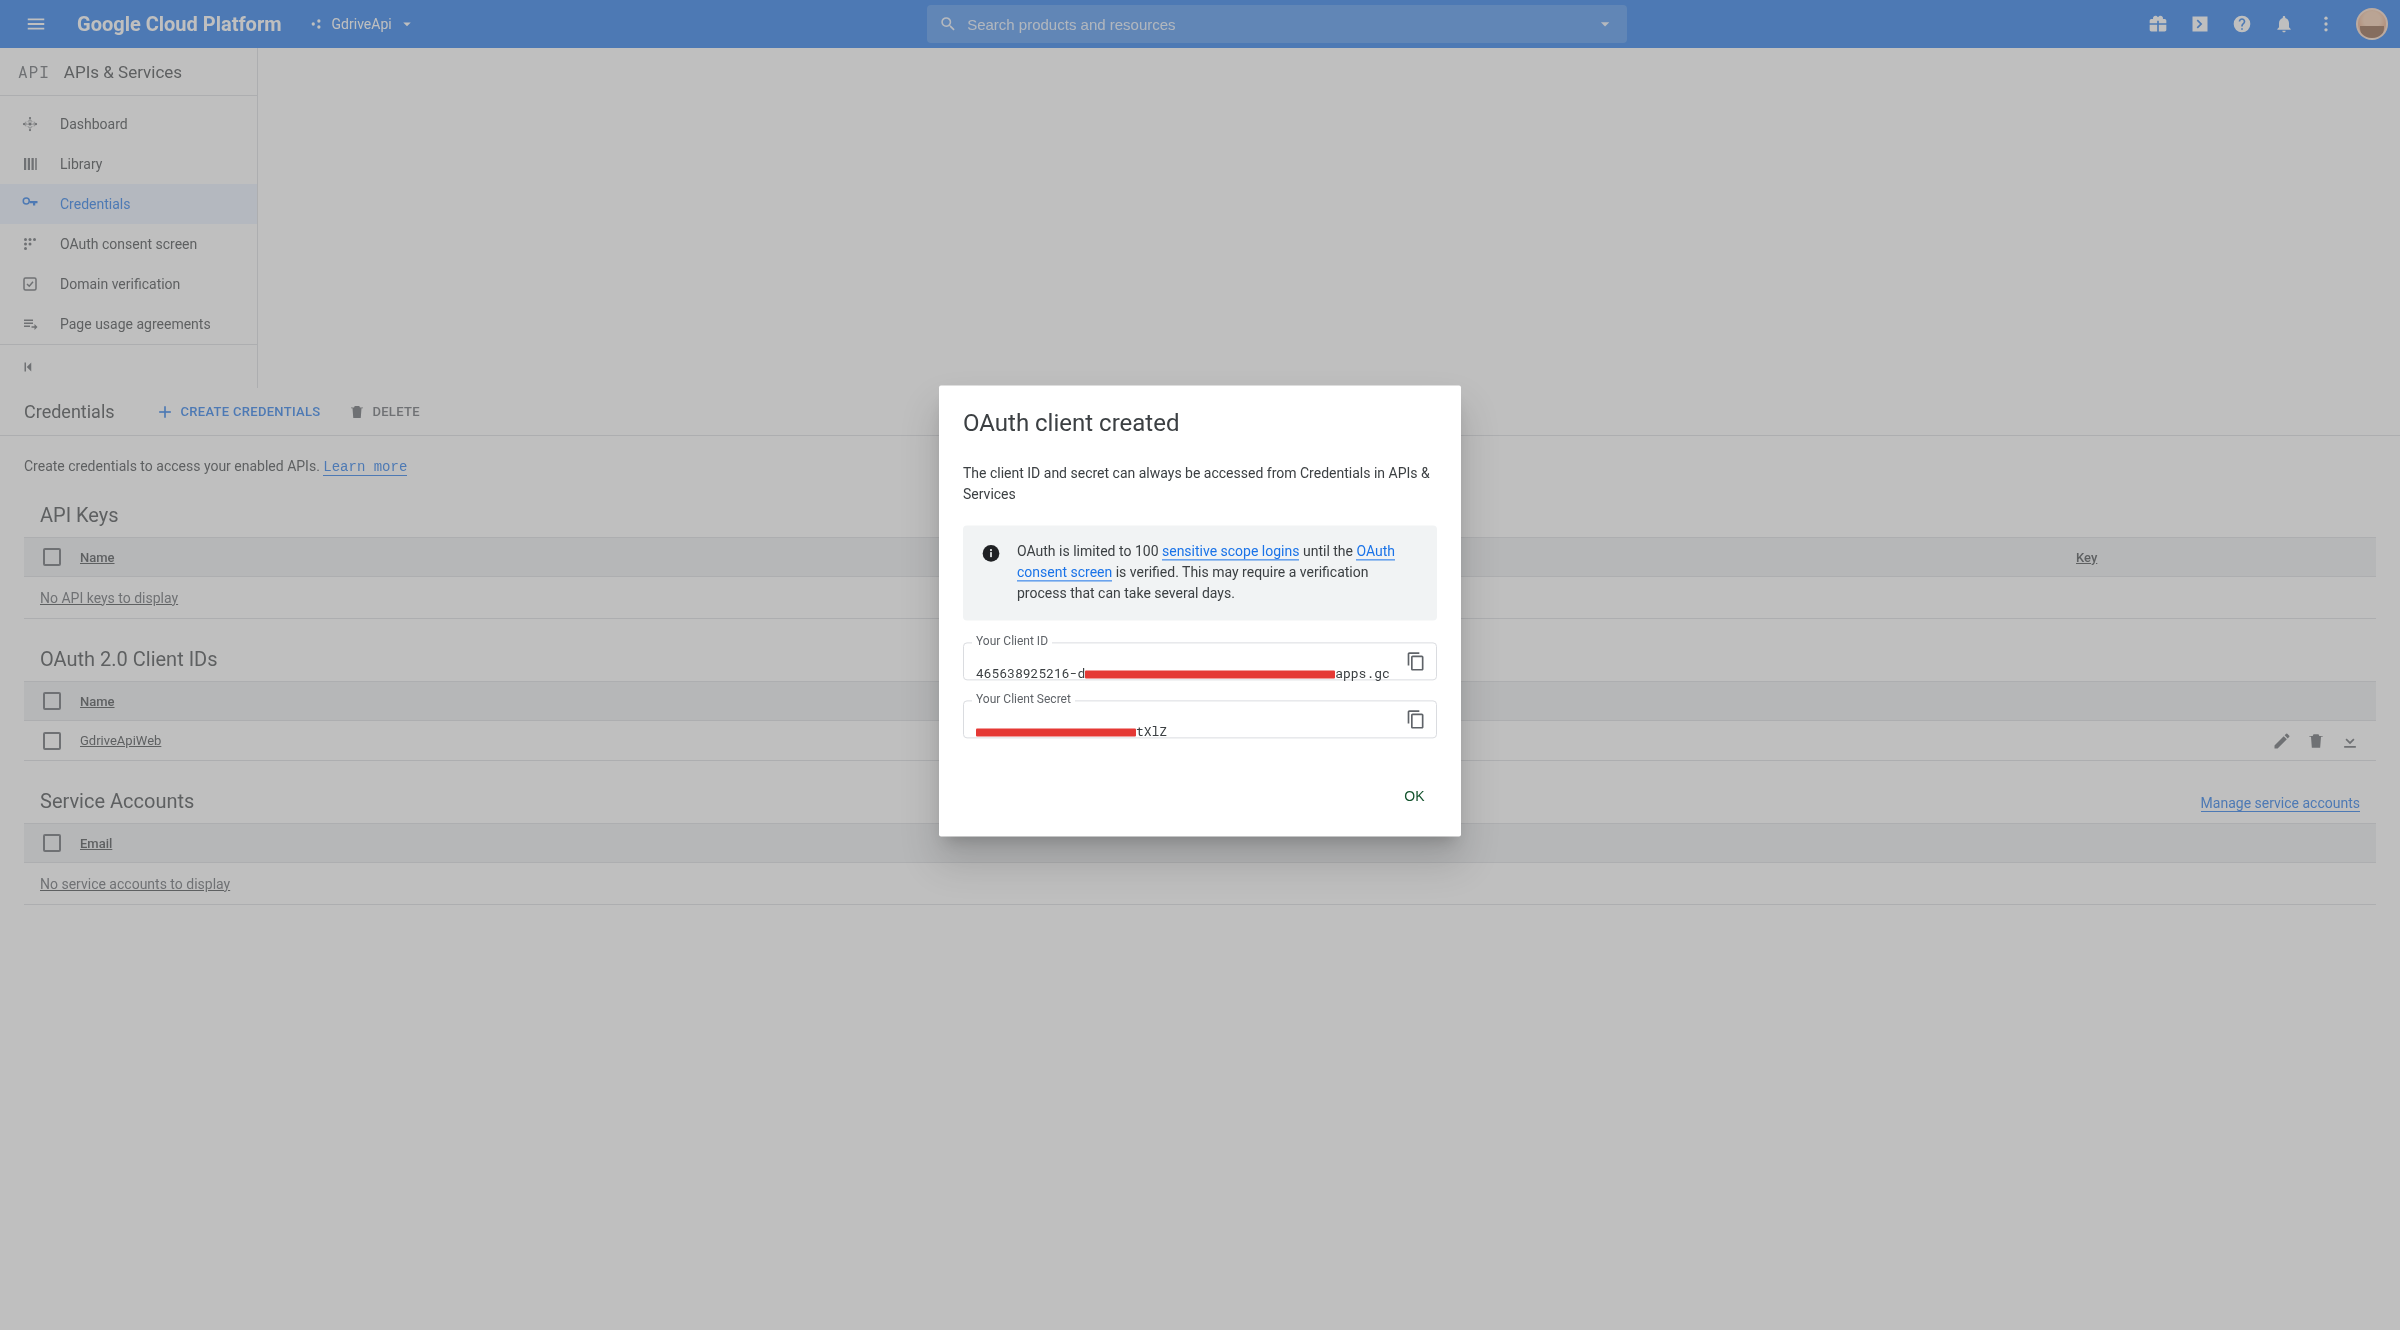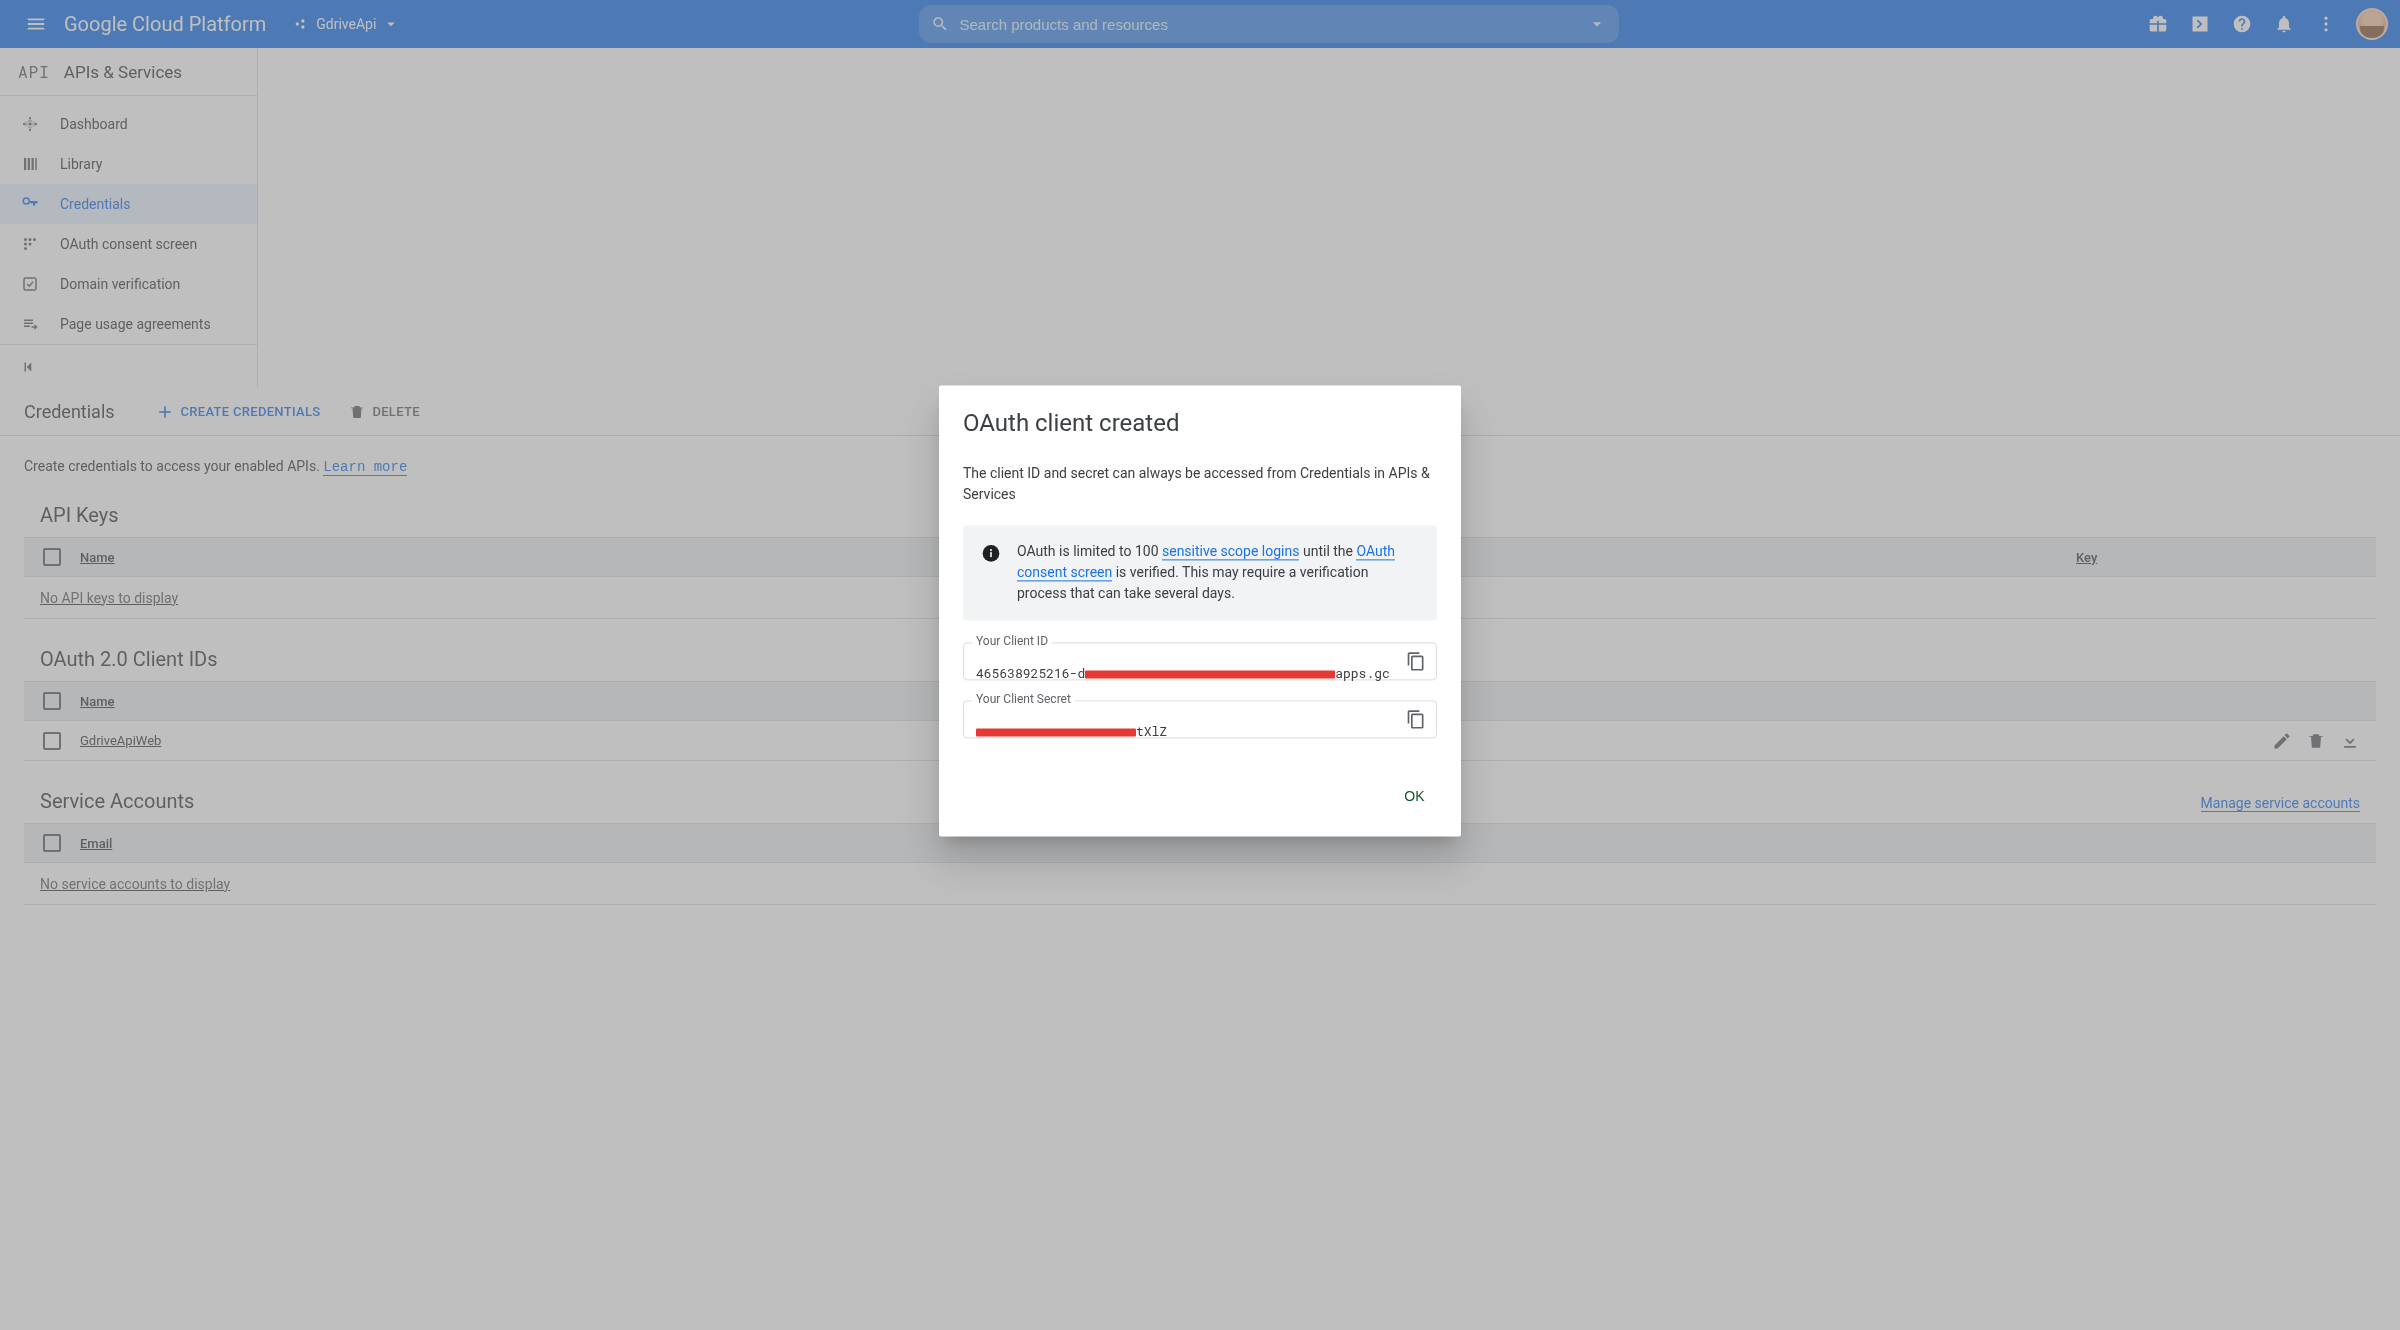--- a/index.html
+++ b/index.html
@@ -1,25 +1,25 @@
 <!DOCTYPE html>
 <html><head>
 <meta charset="utf-8">
 <style>
 * { box-sizing: border-box; margin: 0; padding: 0; }
 body { font-family: "Google Sans", Roboto, Arial, sans-serif; background: #fff; color: #3c4043; overflow: hidden; position: relative; }
 
 
 .topbar { height: 48px; background: #1a73e8; display: flex; align-items: center; color: #fff; padding: 0 12px; }
 .ham-btn { width: 48px; height: 48px; display: flex; align-items: center; justify-content: center; cursor: pointer; }
-.gcp-logo { font-size: 20px; font-weight: 400; margin-left: 4px; margin-right: 18px; white-space: nowrap; }
+.gcp-logo { font-size: 20px; font-weight: 700; margin-left: 17px; margin-right: 18px; white-space: nowrap; }
 .project-picker { display: flex; align-items: center; gap: 6px; font-size: 14px; cursor: pointer; padding: 0 8px; }
 .project-dots { width: 18px; height: 18px; }
 .search-wrap { flex: 1; display: flex; justify-content: center; }
-.search-box { display: flex; align-items: center; background: rgba(255,255,255,0.18); border-radius: 12px; height: 38px; width: 700px; max-width: 700px; padding: 0 12px; }
+.search-box { display: flex; align-items: center; background: rgba(255,255,255,0.18); border-radius: 4px; height: 38px; width: 700px; max-width: 700px; padding: 0 12px; }
 .search-box input { border: none; background: transparent; color: #fff; font-size: 15px; width: 100%; outline: none; }
 .search-box input::placeholder { color: rgba(255,255,255,0.85); }
 .search-icon { margin-right: 10px; opacity: 0.9; }
 .search-drop { margin-left: 8px; opacity: 0.9; }
 .topbar-right { display: flex; align-items: center; gap: 18px; margin-left: 16px; }
 .topbar-icon { width: 24px; height: 24px; display: flex; align-items: center; justify-content: center; cursor: pointer; }
 .avatar { width: 32px; height: 32px; border-radius: 50%; background: radial-gradient(circle at 50% 35%, #f4c9a8 35%, #e8a882 60%); border: 2px solid rgba(255,255,255,0.5); cursor: pointer; position: relative; overflow: hidden; }
 .avatar::after { content:""; position:absolute; bottom:-2px; left:2px; right:2px; height:14px; background:#8b5a3c; border-radius: 0 0 16px 16px; }
 
 

